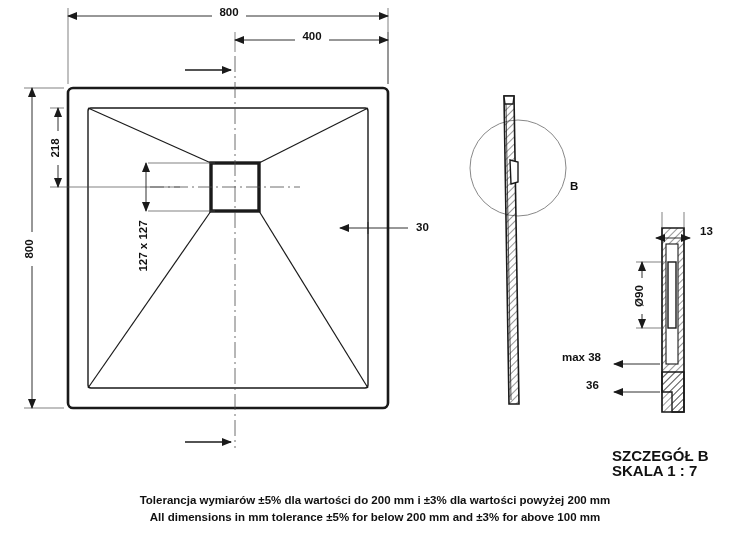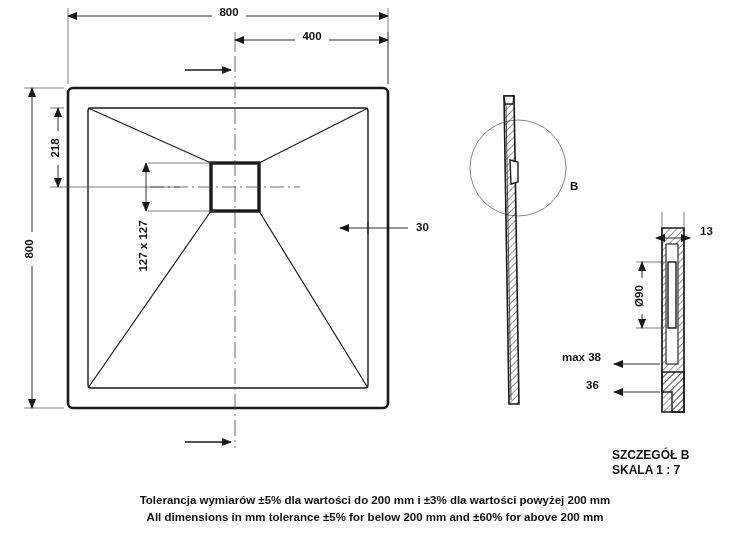--- a/index.html
+++ b/index.html
@@ -32,21 +32,21 @@
     line-height: 17px;
     color: #111;
   }
   .notes div {
     white-space: nowrap;
   }
   .detail-caption {
     position: absolute;
     left: 612px;
     top: 448px;
-    font-size: 12px;
+    font-size: 15px;
     font-weight: bold;
     line-height: 15px;
     color: #111;
   }
   svg text {
     font-family: "Liberation Sans", sans-serif;
     font-size: 11.5px;
     font-weight: bold;
     fill: #111;
   }
@@ -195,14 +195,14 @@
   </g>
 </svg>
 
 <div class="detail-caption">
   <div>SZCZEGÓŁ B</div>
   <div>SKALA 1 : 7</div>
 </div>
 
 <div class="notes">
   <div>Tolerancja wymiarów ±5% dla wartości do 200 mm i ±3% dla wartości powyżej 200 mm</div>
-  <div>All dimensions in mm tolerance ±5% for below 200 mm and ±60% for above 200 mm</div>
+  <div>All dimensions in mm tolerance ±5% for below 200 mm and ±3% for above 100 mm</div>
 </div>
 
 </body></html>

